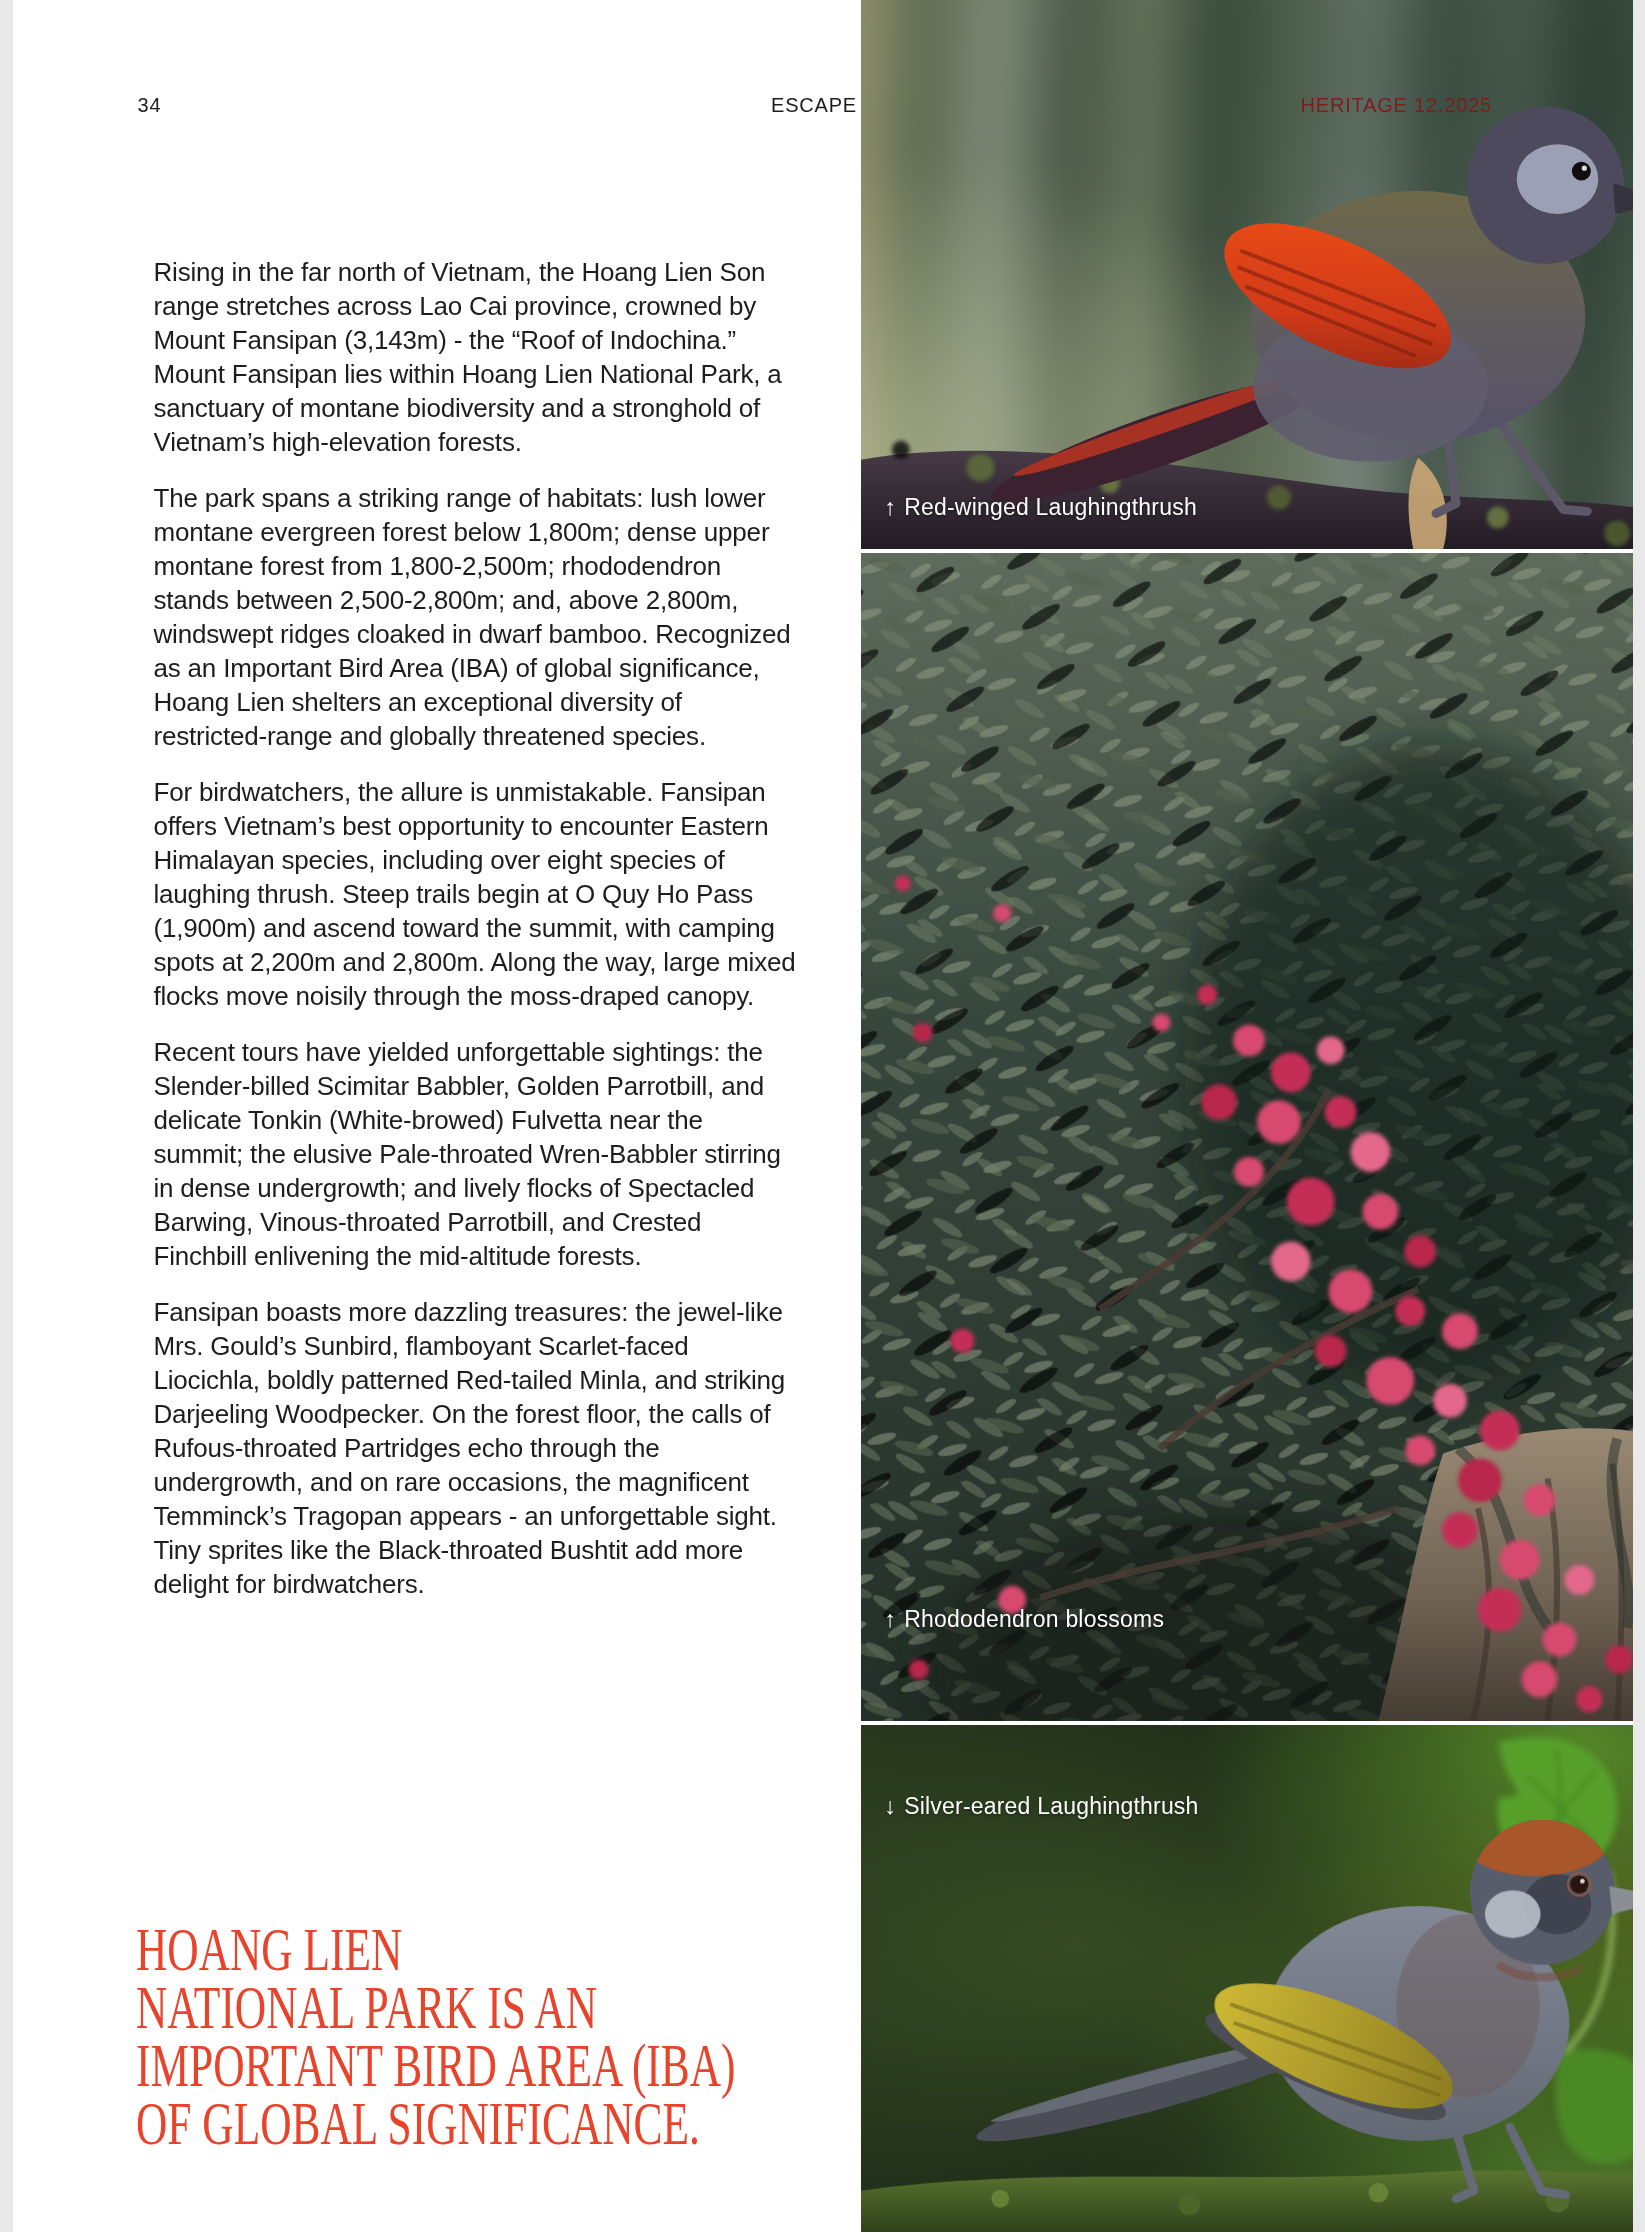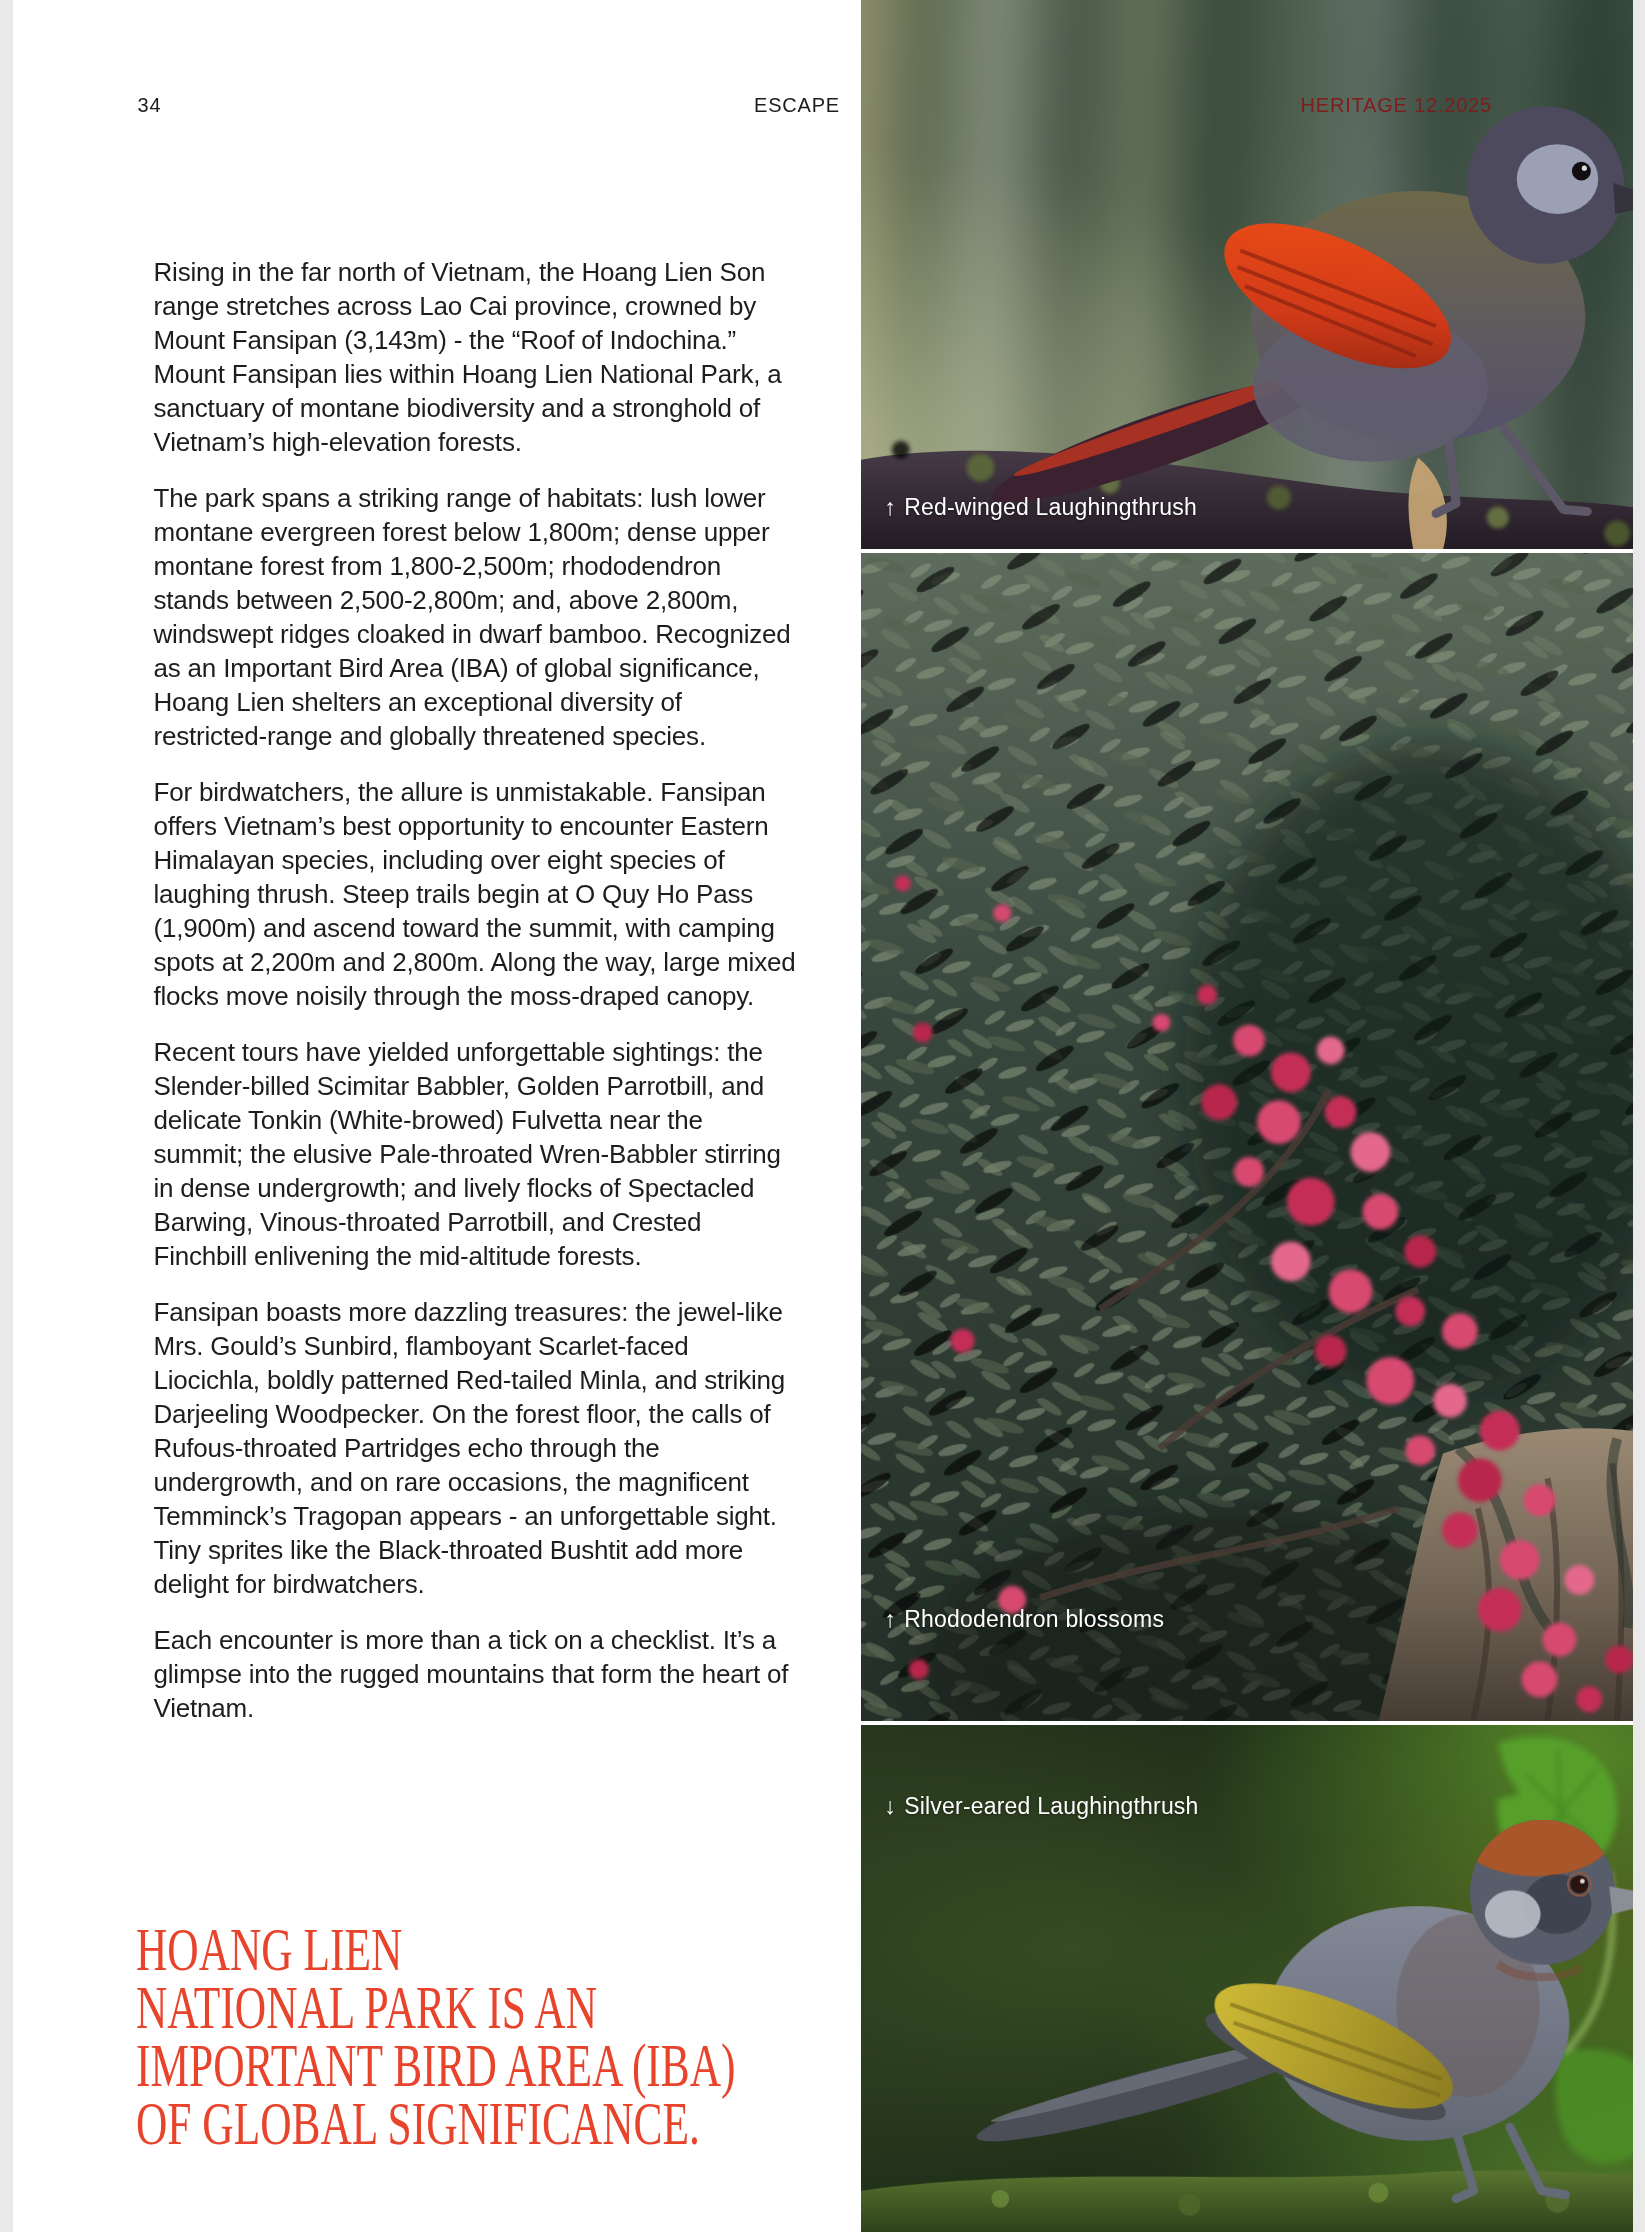--- a/index.html
+++ b/index.html
@@ -4,21 +4,21 @@
 <style>
   * { margin:0; padding:0; box-sizing:border-box; }
   html,body { background:#e9e9e9; }
   .page {
     position:relative; width:1620px; height:2233px; background:#ffffff;
     overflow:hidden; font-family:"Liberation Sans", sans-serif; margin:0 auto;
   }
   
   .hdr { position:absolute; top:94px; font-size:20px; letter-spacing:0.8px; color:#1c1c1c; }
   .hdr-pagenum { left:125px; }
-  .hdr-section { left:695px; width:179px; text-align:center; }
+  .hdr-section { left:712px; width:179px; text-align:center; }
   .hdr-issue { left:1288px; color:#7f1d1d; z-index:5; }
   
   .article {
     position:absolute; left:125px; top:255px; width:659px;
     font-size:26px; line-height:34px; letter-spacing:-0.2px; color:#1d1d1d;
   }
   .article p { margin:0 0 22px 16px; }
   
   .pull-quote {
     position:absolute; left:123px; top:1920px; color:#e8432b;
@@ -65,21 +65,20 @@
   <div class="hdr hdr-pagenum">34</div>
   <div class="hdr hdr-section">ESCAPE</div>
   <div class="hdr hdr-issue">HERITAGE 12.2025</div>
 
   <div class="article">
     <p>Rising in the far north of Vietnam, the Hoang Lien Son range stretches across Lao Cai province, crowned by Mount Fansipan (3,143m) - the “Roof of Indochina.” Mount Fansipan lies within Hoang Lien National Park, a sanctuary of montane biodiversity and a stronghold of Vietnam’s high-elevation forests.</p>
     <p>The park spans a striking range of habitats: lush lower montane evergreen forest below 1,800m; dense upper montane forest from 1,800-2,500m; rhododendron stands between 2,500-2,800m; and, above 2,800m, windswept ridges cloaked in dwarf bamboo. Recognized as an Important Bird Area (IBA) of global significance, Hoang Lien shelters an exceptional diversity of restricted-range and globally threatened species.</p>
     <p>For birdwatchers, the allure is unmistakable. Fansipan offers Vietnam’s best opportunity to encounter Eastern Himalayan species, including over eight species of laughing thrush. Steep trails begin at O Quy Ho Pass (1,900m) and ascend toward the summit, with camping spots at 2,200m and 2,800m. Along the way, large mixed flocks move noisily through the moss-draped canopy.</p>
     <p>Recent tours have yielded unforgettable sightings: the Slender-billed Scimitar Babbler, Golden Parrotbill, and delicate Tonkin (White-browed) Fulvetta near the summit; the elusive Pale-throated Wren-Babbler stirring in dense undergrowth; and lively flocks of Spectacled Barwing, Vinous-throated Parrotbill, and Crested Finchbill enlivening the mid-altitude forests.</p>
     <p>Fansipan boasts more dazzling treasures: the jewel-like Mrs. Gould’s Sunbird, flamboyant Scarlet-faced Liocichla, boldly patterned Red-tailed Minla, and striking Darjeeling Woodpecker. On the forest floor, the calls of Rufous-throated Partridges echo through the undergrowth, and on rare occasions, the magnificent Temminck’s Tragopan appears - an unforgettable sight. Tiny sprites like the Black-throated Bushtit add more delight for birdwatchers.</p>
-    <p>Each encounter is more than a tick on a checklist. It’s a glimpse into the rugged mountains that form the heart of Vietnam.</p>
   </div>
 
   <div class="pull-quote">
     <div>HOANG LIEN</div>
     <div>NATIONAL PARK IS AN</div>
     <div>IMPORTANT BIRD AREA (IBA)</div>
     <div>OF GLOBAL SIGNIFICANCE.</div>
   </div>
 
   <div class="photo photo-1">

